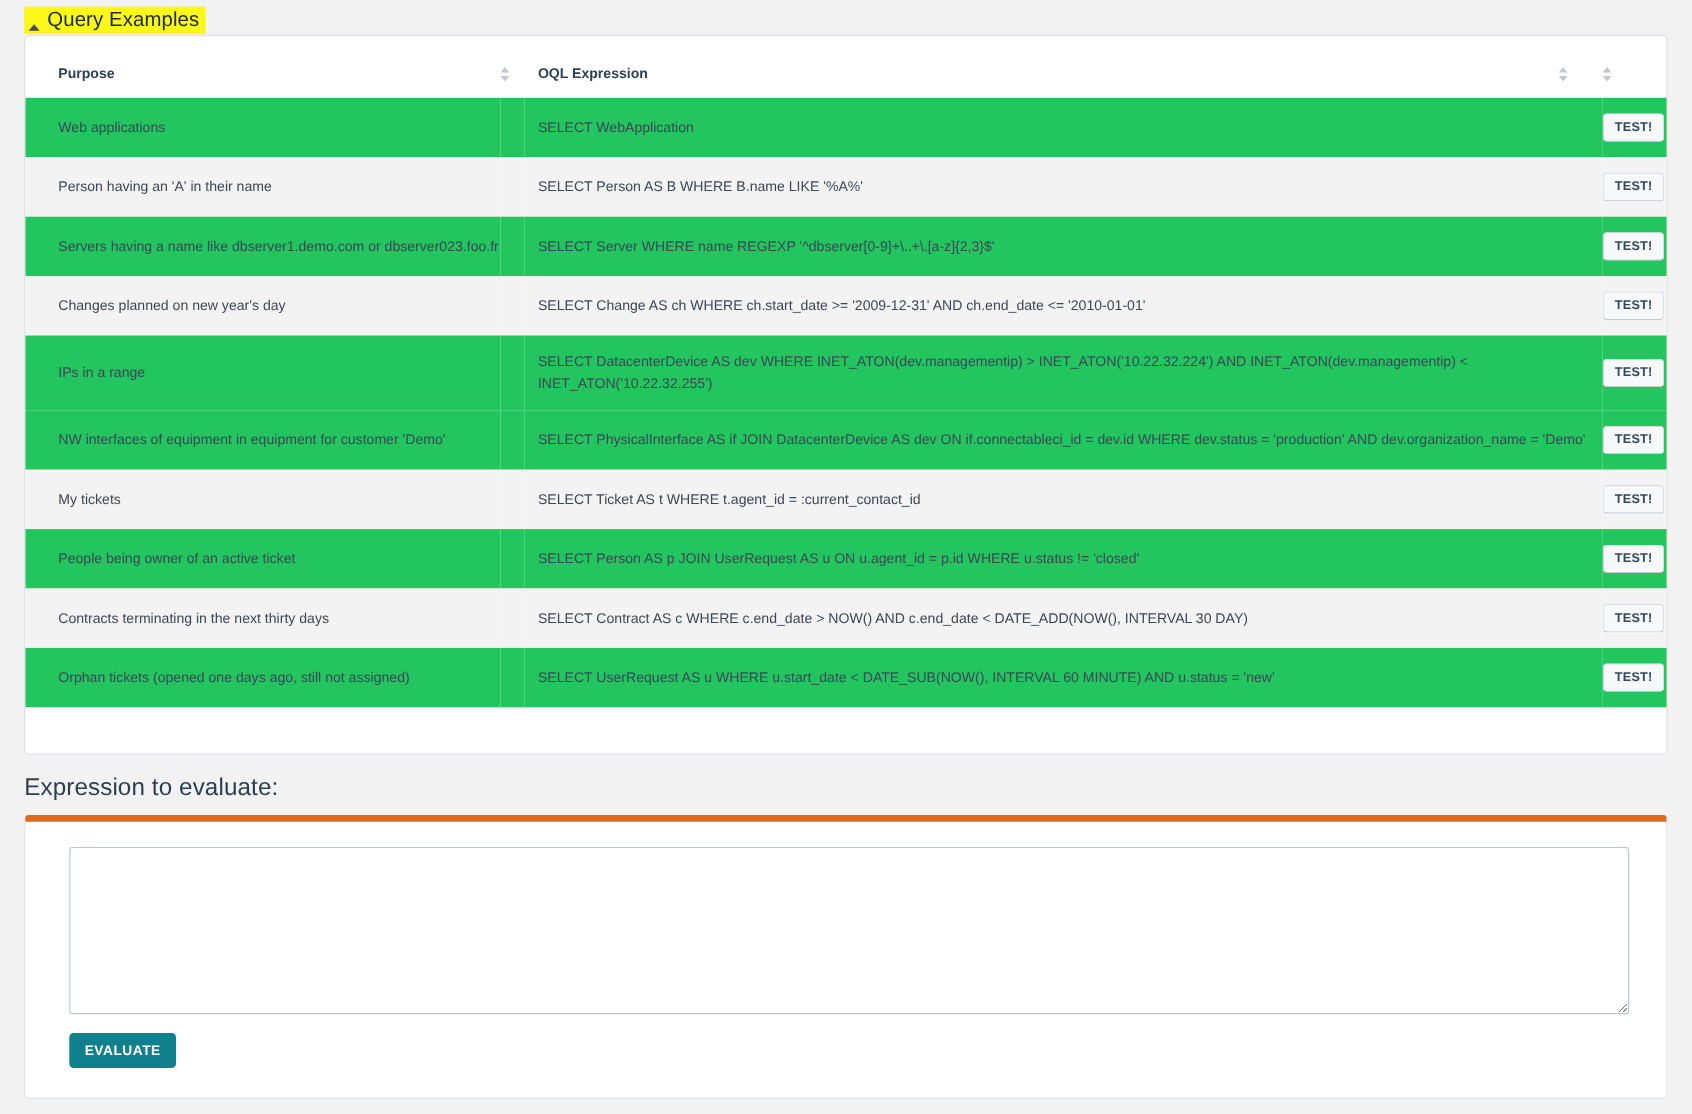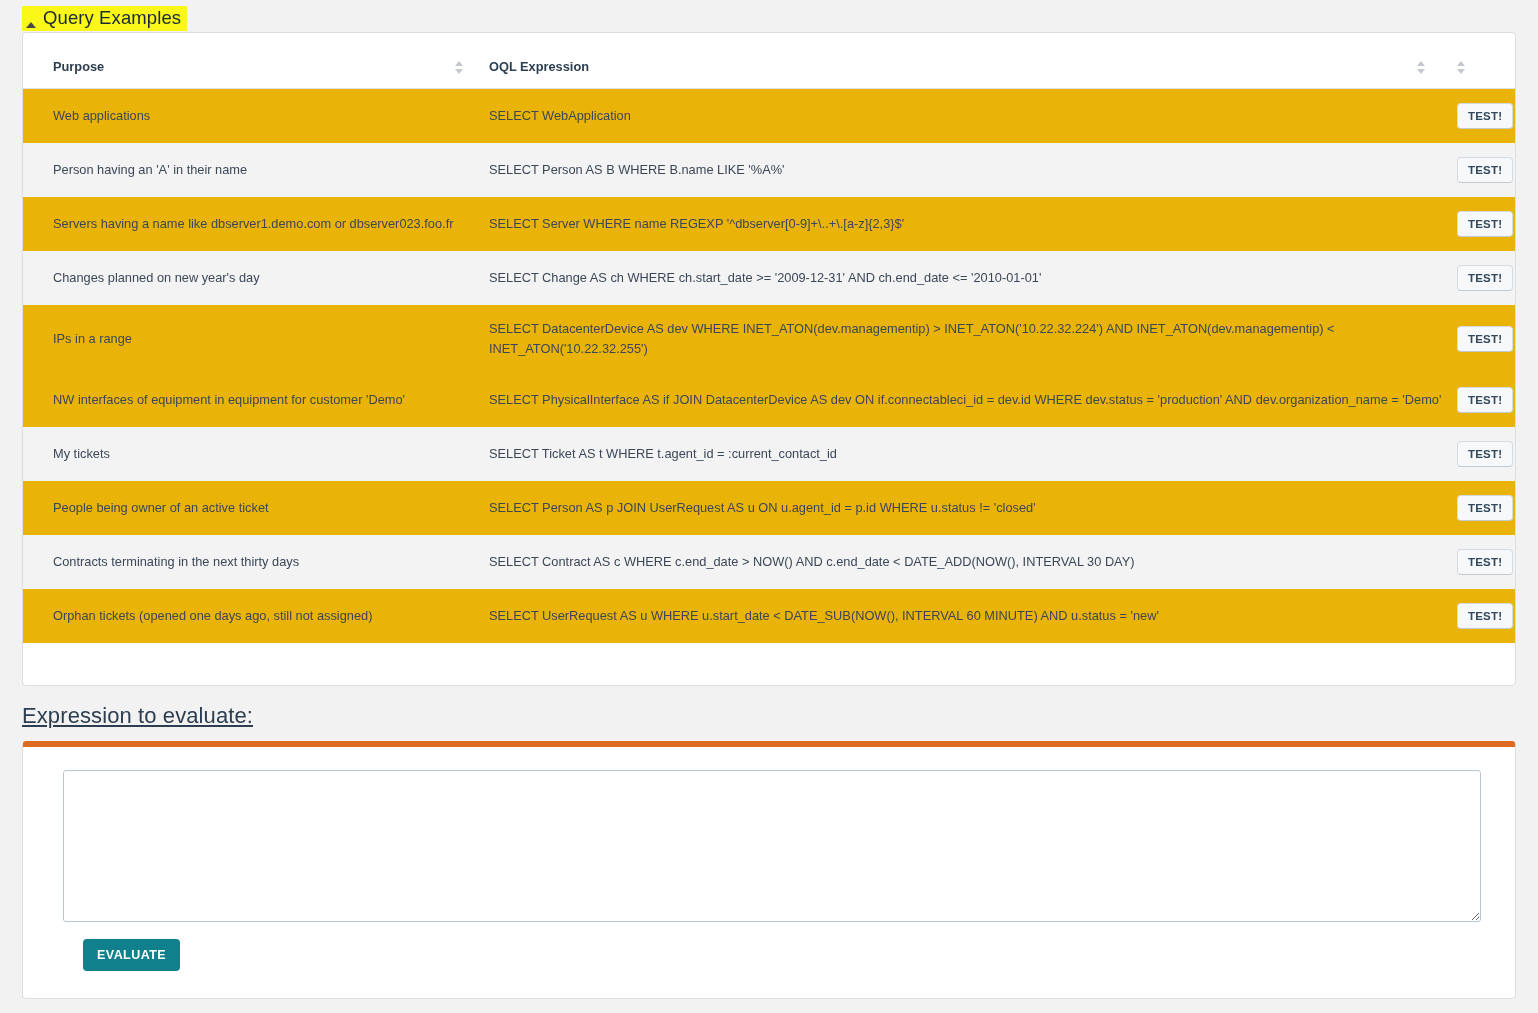--- a/index.html
+++ b/index.html
@@ -99,21 +99,21 @@
   .sort-icon::before { top: 0;    border-bottom: 5px solid #c2c8ce; }
   .sort-icon::after  { bottom: 0; border-top: 5px solid #c2c8ce; }
 
   table.examples tbody tr td {
     font-size: 12.8px;
     color: #3b4758;
     vertical-align: middle;
     line-height: 1.55;
     padding: 14px 0;
   }
-  table.examples tbody tr.odd  { background: #eab308; }
+  table.examples tbody tr.odd  { background: #22c55e; }
   table.examples tbody tr.even { background: #f3f3f3; }
 
   td.cell-purpose { padding-left: 30px !important; padding-right: 14px; }
   td.cell-expr    { padding-left: 12px !important; padding-right: 10px; }
   td.cell-action  { text-align: left; padding-left: 0 !important; }
 
   .test-btn {
     font-family: "Liberation Sans", sans-serif;
     font-size: 11.5px;
     font-weight: bold;
@@ -129,21 +129,20 @@
   }
 
   
   .eval-title {
     position: absolute;
     left: 22px;
     top: 703px;
     font-size: 22px;
     color: #2c3e50;
     letter-spacing: 0.1px;
-    text-decoration: underline;
   }
   #eval-panel {
     left: 22px;
     top: 741px;
     width: 1494px;
     height: 258px;
     border-top: none;
   }
   .orange-bar {
     height: 6px;
@@ -172,21 +171,20 @@
     font-family: "Liberation Sans", sans-serif;
     font-size: 12.5px;
     font-weight: bold;
     color: #ffffff;
     background: #10808c;
     border: none;
     border-radius: 4px;
     padding: 9px 14px;
     cursor: pointer;
     letter-spacing: 0.45px;
-    margin-left: 20px;
   }
 </style>
 </head>
 <body>
 
 
 
 
 
 <div class="section-header">

